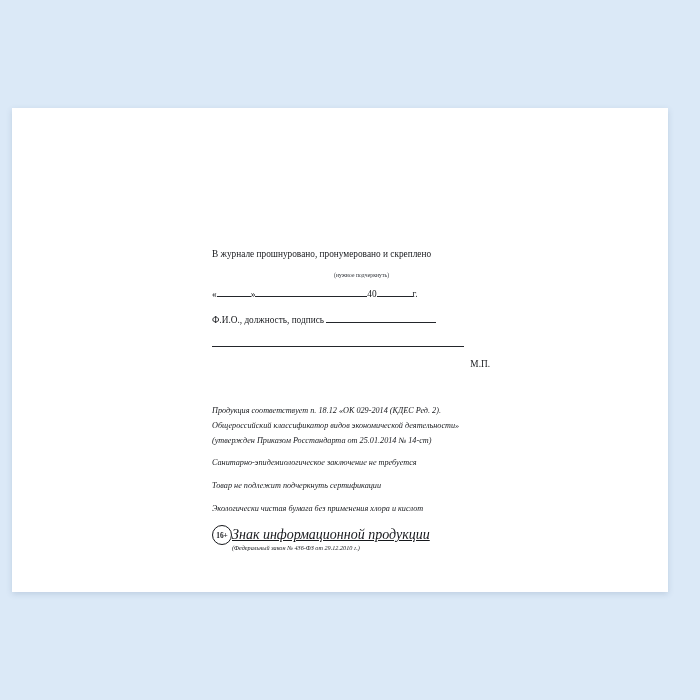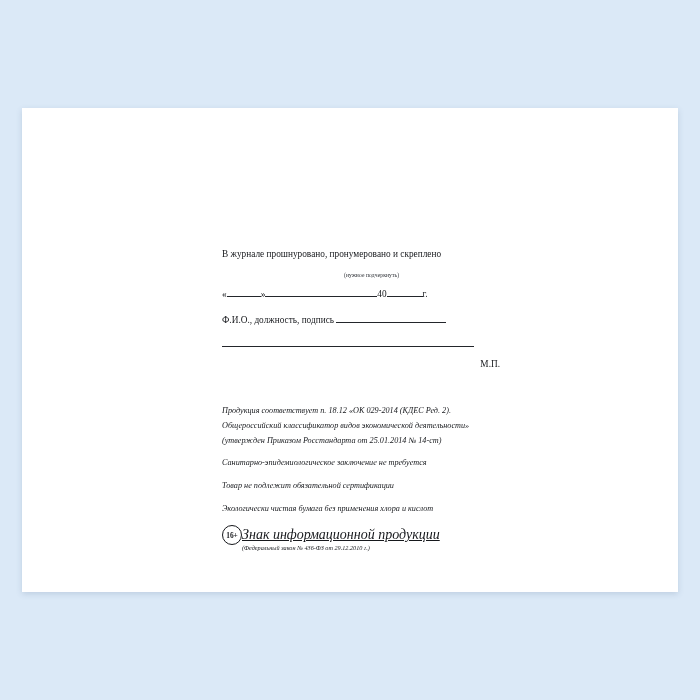--- a/index.html
+++ b/index.html
@@ -13,21 +13,21 @@
     font-family: "Liberation Serif", serif;
     overflow: hidden;
   }
   #stage {
     position: relative;
     width: 700px;
     height: 700px;
   }
   .page-sheet {
     position: absolute;
-    left: 22px;
+    left: 12px;
     top: 108px;
     width: 656px;
     height: 484px;
     background: #ffffff;
     box-shadow: 0 2px 6px rgba(60, 90, 130, 0.18);
   }
   .doc-body {
     position: absolute;
     left: 200px;
     top: 140px;
@@ -156,21 +156,21 @@
 
         <div class="mp">М.П.</div>
       </div>
 
       <div class="block-bottom">
         <div class="p-italic tight">Продукция соответствует п. 18.12 «ОК 029-2014 (КДЕС Ред. 2).</div>
         <div class="p-italic tight">Общероссийский классификатор видов экономической деятельности»</div>
         <div class="p-italic">(утвержден Приказом Росстандарта от 25.01.2014 № 14-ст)</div>
 
         <div class="p-italic">Санитарно-эпидемиологическое заключение не требуется</div>
-        <div class="p-italic">Товар не подлежит обязательной сертификации</div>
+        <div class="p-italic">Товар не подлежит подчеркнуть сертификации</div>
         <div class="p-italic">Экологически чистая бумага без применения хлора и кислот</div>
 
         <div class="badge-row">
           <div class="age-badge">16+</div>
           <div class="badge-text">
             <div class="badge-title">Знак информационной продукции</div>
             <div class="badge-sub">(Федеральный закон № 436-ФЗ от 29.12.2010 г.)</div>
           </div>
         </div>
       </div>

